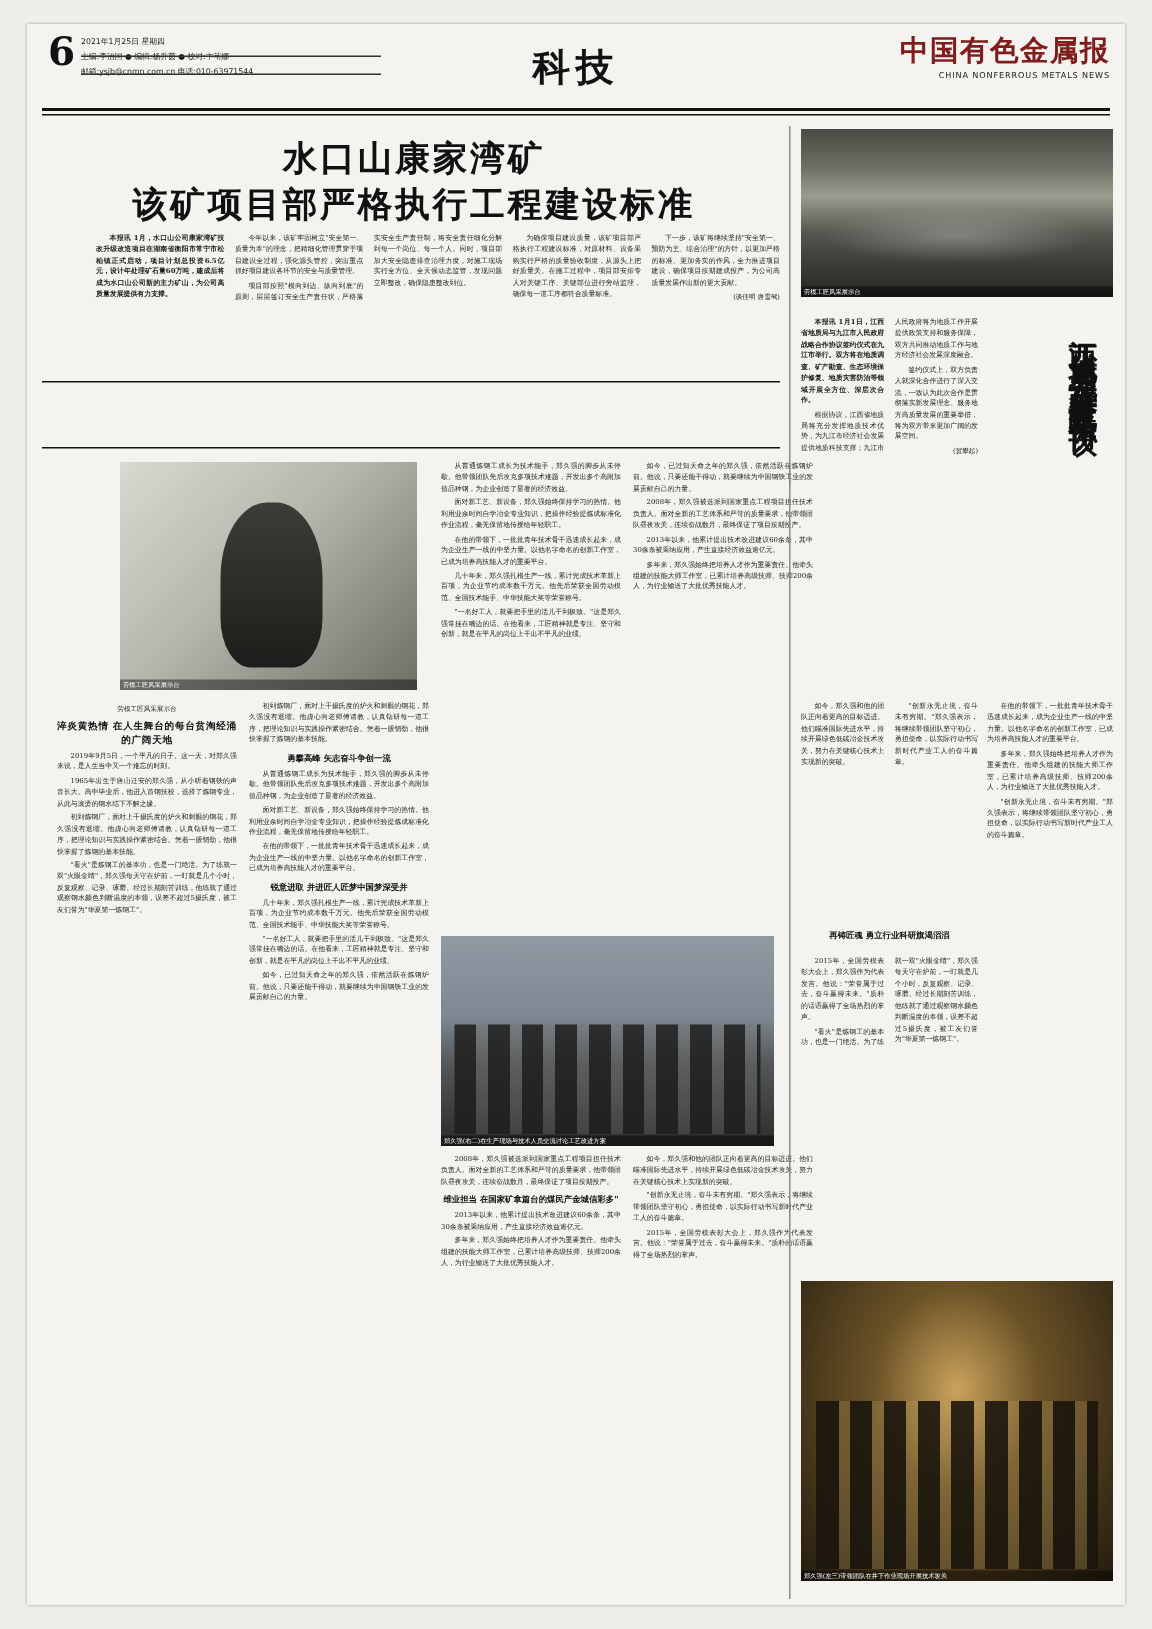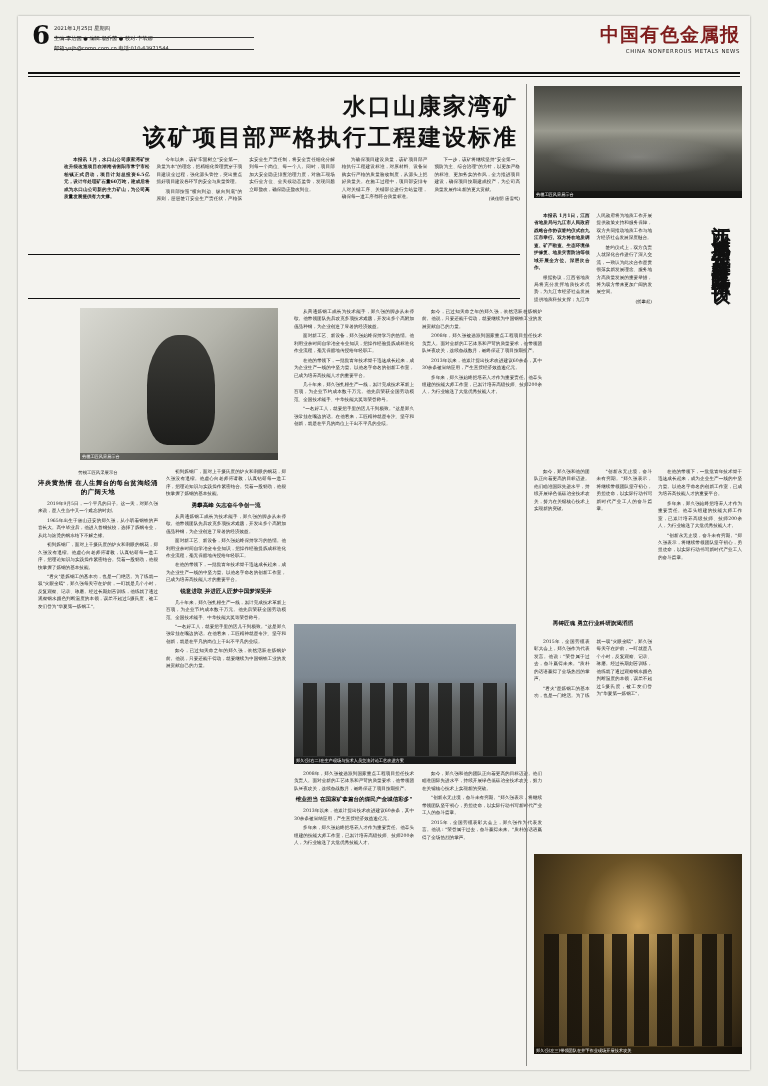--- a/index.html
+++ b/index.html
@@ -52,21 +52,21 @@
     font-size:4.6px;line-height:1.62;color:#1b1b1b;text-align:justify;
     font-family:"DejaVu Serif","Liberation Serif",serif;
     -webkit-hyphens:auto;hyphens:auto;word-break:break-all;
   }
   .col-text p{margin:0 0 2px 0;text-indent:9px;}
   .lead{font-weight:bold;}
   .vrule{position:absolute;background:#8a8a86;width:1px;}
 
   
   .head1{
-    position:absolute;left:48px;top:74px;width:452px;text-align:right;
+    position:absolute;left:32px;top:74px;width:452px;text-align:center;
   }
   .head1 .l1{
     font-size:23px;font-weight:bold;letter-spacing:2px;color:#111;
     font-family:"DejaVu Serif","Liberation Serif",serif;line-height:1.35;
   }
   .head1 .l2{
     font-size:23px;font-weight:bold;letter-spacing:2px;color:#111;
     font-family:"DejaVu Serif","Liberation Serif",serif;line-height:1.35;
   }
   .art1-cols{
@@ -158,20 +158,21 @@
 
     <div class="masthead">
       <div class="pageno">6</div>
       <div class="mast-meta">
         <div>2021年1月25日 星期四</div>
         <div>主编:李治国 ● 编辑:杨乔茵 ● 校对:卞苇娜</div>
         <div>邮箱:ysjb@cnmn.com.cn   电话:010-63971544</div>
       </div>
       <div class="mast-rule" style="top:21px;"></div>
       <div class="mast-rule" style="top:33px;"></div>
+      <div class="section-title">科技</div>
       <div class="brand">
         <div class="cn">中国有色金属报</div>
         <div class="en">CHINA NONFERROUS METALS NEWS</div>
       </div>
     </div>
     <div class="hr-thick" style="top:56px;"></div>
     <div class="hr-thin" style="top:60px;"></div>
 
     <div class="head1">
       <div class="l1">水口山康家湾矿</div>

